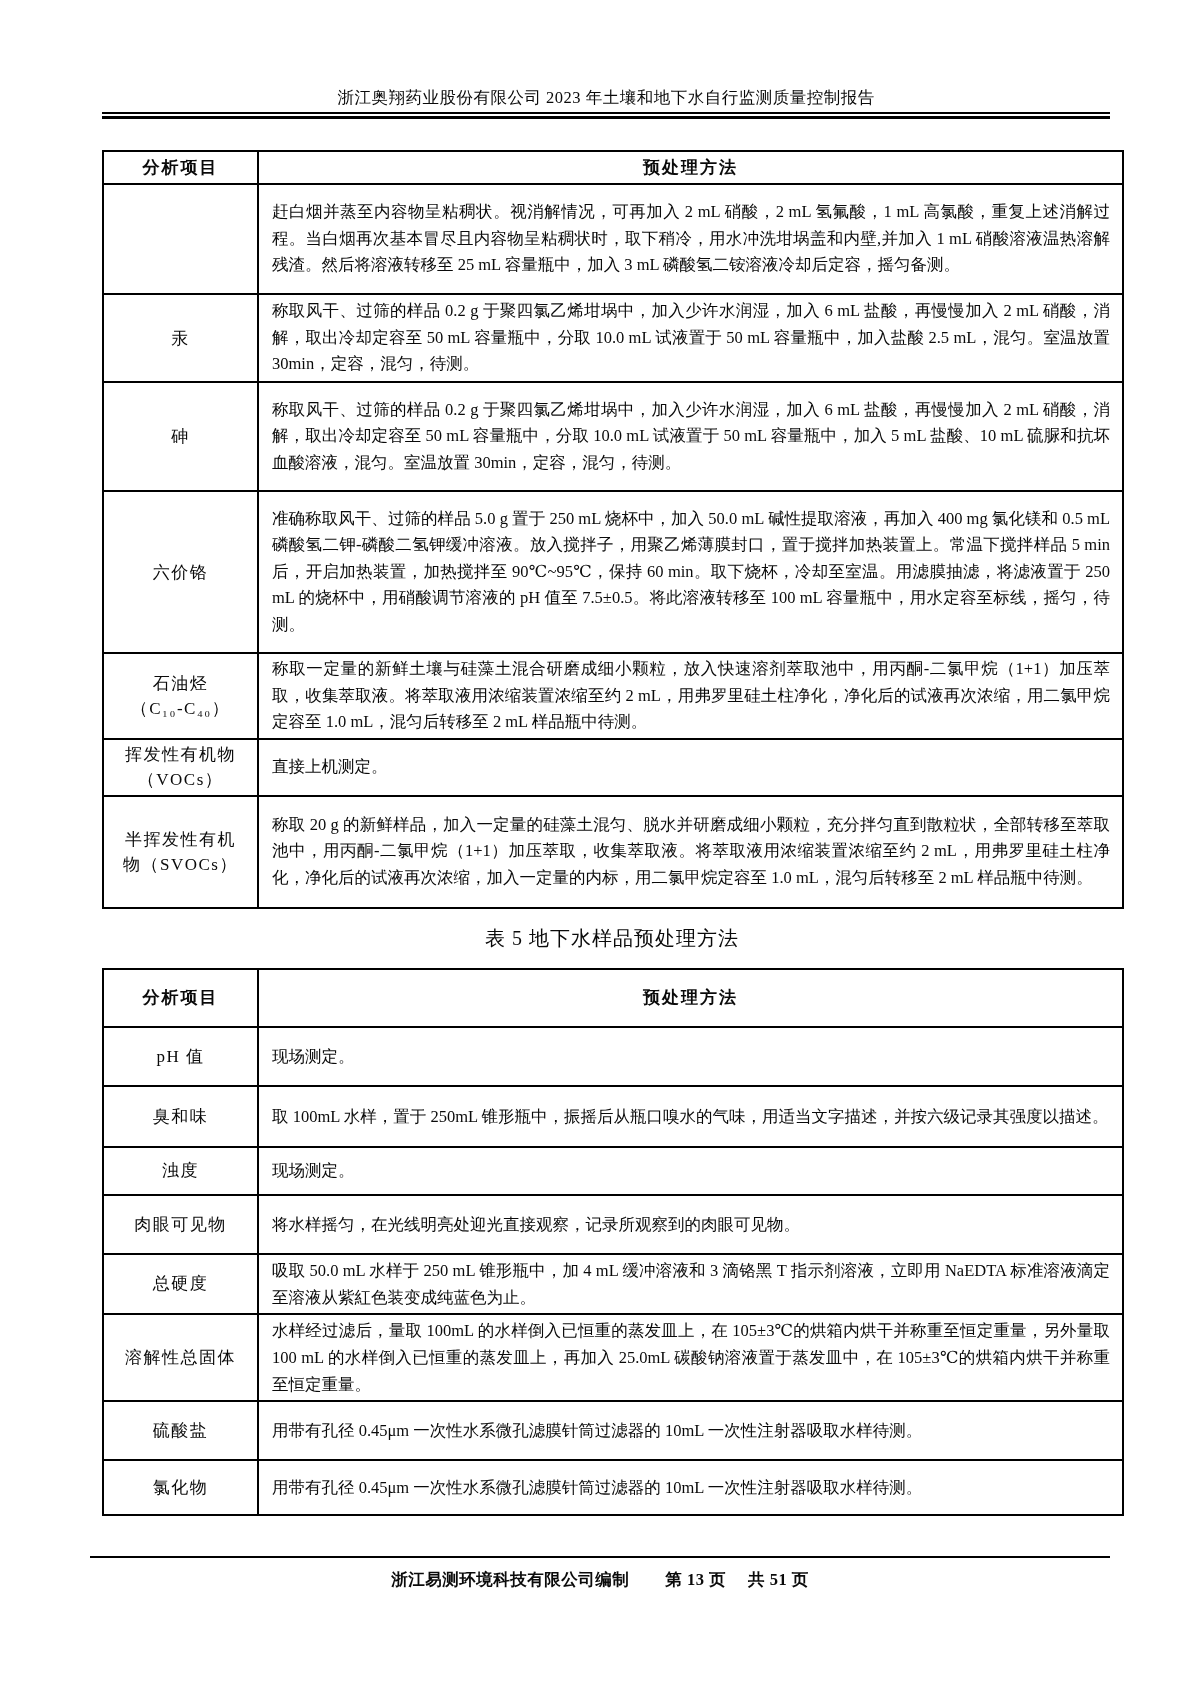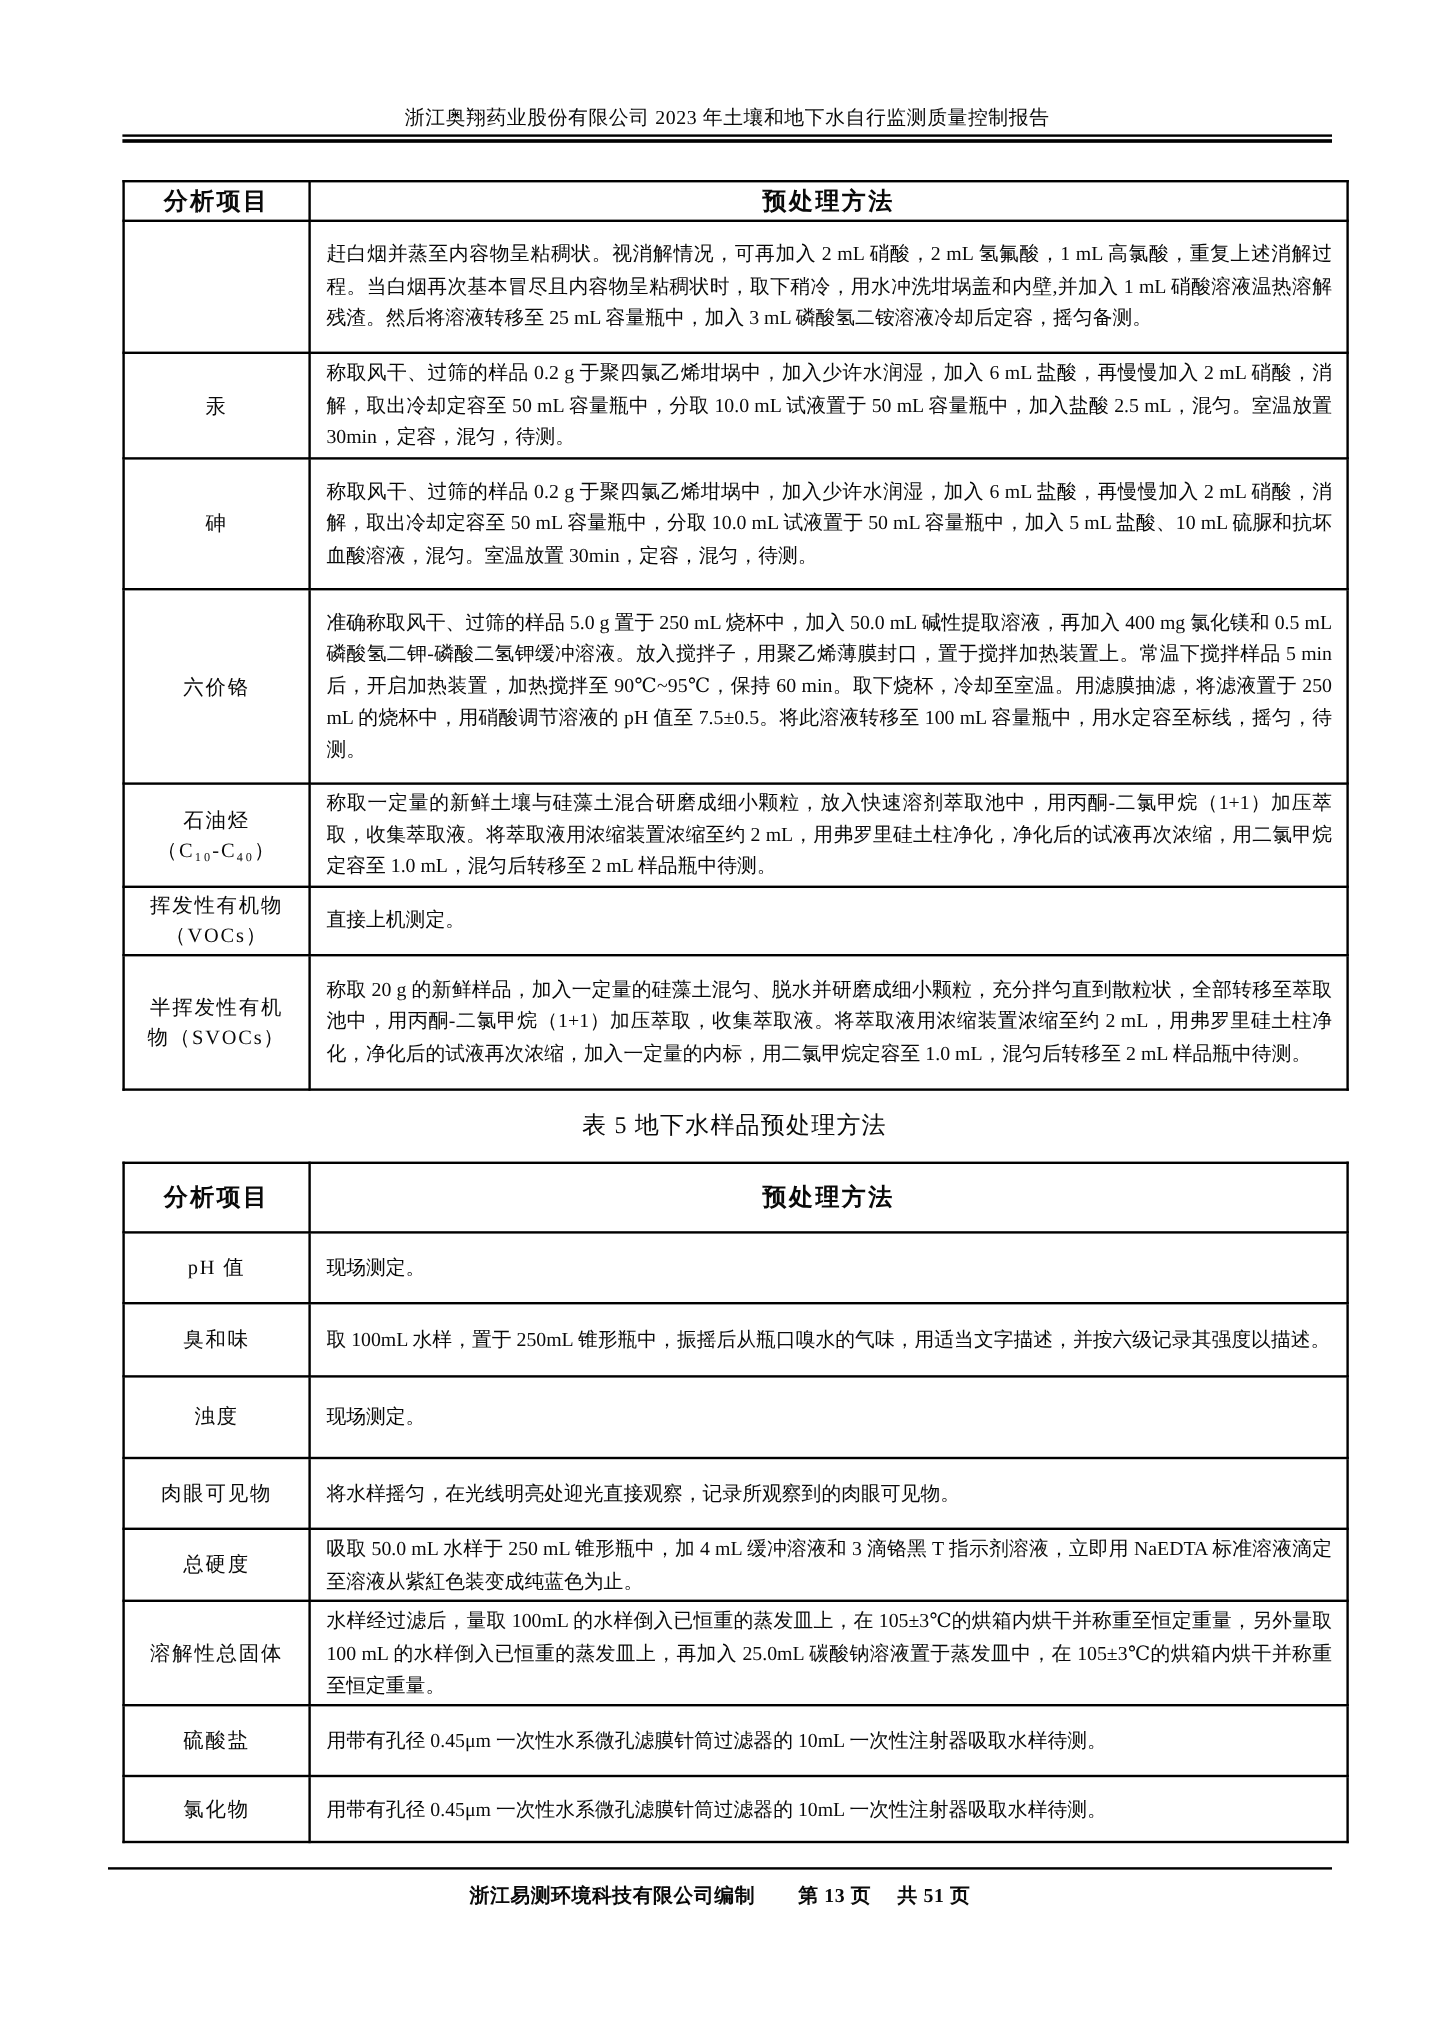--- a/index.html
+++ b/index.html
@@ -18,21 +18,21 @@
   .double-rule { margin-top:3px; }
   .double-rule .thin  { height:2px; background:#000; }
   .double-rule .thick { height:3px; background:#000; margin-top:2px; }
 
   
   table { border-collapse:collapse; table-layout:fixed; width:1020px; }
   .t1 { margin-top:31px; }
   .t2 { margin-top:13px; }
   th, td { border:2px solid #000; }
   th {
-    font-size:20px; font-weight:bold; text-align:center;
+    font-size:17px; font-weight:bold; text-align:center;
     vertical-align:middle; letter-spacing:2px; padding:0 4px;
   }
   td.label {
     text-align:center; vertical-align:middle; font-size:17px;
     letter-spacing:1.5px; white-space:pre-line; line-height:25px; padding:2px 2px;
   }
   td.method {
     text-align:justify; vertical-align:middle; font-size:16.5px;
     line-height:26.5px; padding:2px 12px 2px 13px;
   }
@@ -122,21 +122,21 @@
       <th>预处理方法</th>
     </tr>
     <tr style="height:59px">
       <td class="label">pH 值</td>
       <td class="method">现场测定。</td>
     </tr>
     <tr style="height:61px">
       <td class="label">臭和味</td>
       <td class="method">取 100mL 水样，置于 250mL 锥形瓶中，振摇后从瓶口嗅水的气味，用适当文字描述，并按六级记录其强度以描述。</td>
     </tr>
-    <tr style="height:68px">
+    <tr style="height:48px">
       <td class="label">浊度</td>
       <td class="method">现场测定。</td>
     </tr>
     <tr style="height:59px">
       <td class="label">肉眼可见物</td>
       <td class="method">将水样摇匀，在光线明亮处迎光直接观察，记录所观察到的肉眼可见物。</td>
     </tr>
     <tr style="height:56px">
       <td class="label">总硬度</td>
       <td class="method">吸取 50.0 mL 水样于 250 mL 锥形瓶中，加 4 mL 缓冲溶液和 3 滴铬黑 T 指示剂溶液，立即用 NaEDTA 标准溶液滴定至溶液从紫紅色装变成纯蓝色为止。</td>

